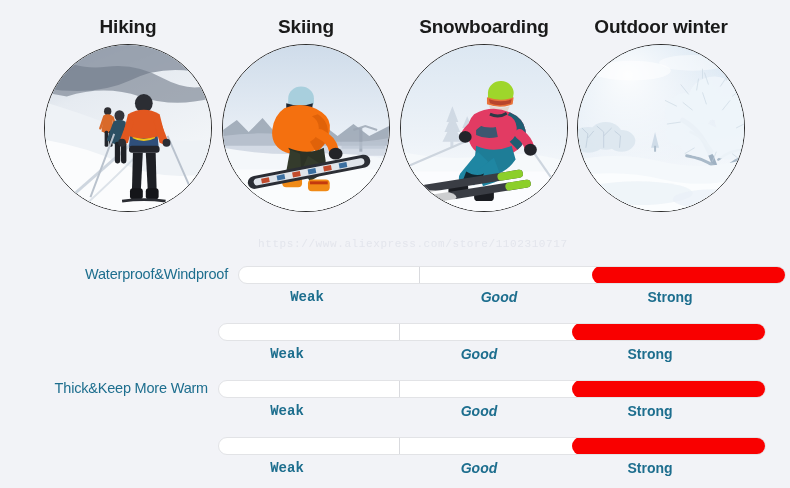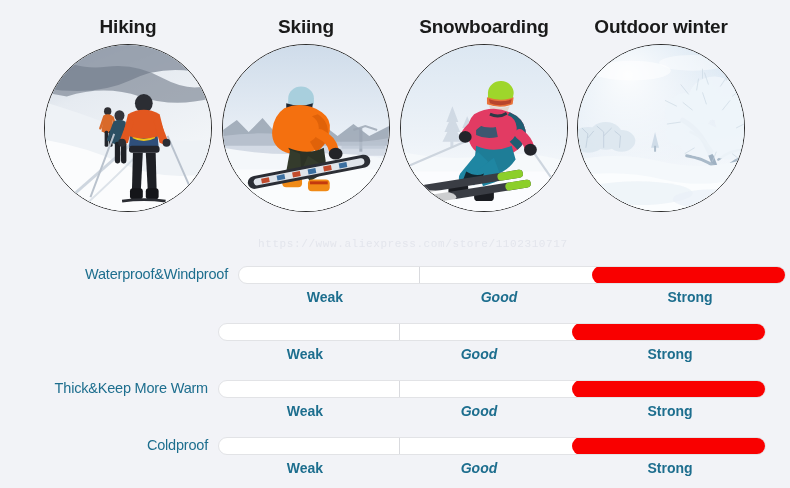--- a/index.html
+++ b/index.html
@@ -137,23 +137,23 @@
   .scale-item {
     position: absolute;
     top: 0;
     width: 120px;
     text-align: center;
     font-size: 14px;
     font-weight: bold;
     color: #1d6e8e;
     line-height: 20px;
   }
-  .scale-item-0 { left: 27px;  }
+  .scale-item-0 { left: 9px; font-family: Liberation Mono, monospace;  }
   .scale-item-1 { left: 201px; font-style: italic; }
-  .scale-item-2 { left: 392px; }
+  .scale-item-2 { left: 372px; }
 </style>
 </head>
 <body>
 
 <div class="categories">
 
   <div class="cat cat-0">
     <div class="cat-title">Hiking</div>
     <div class="circle">
       <svg viewBox="0 0 168 168" preserveAspectRatio="xMidYMid slice" aria-hidden="true">
@@ -460,21 +460,20 @@
       <div class="bar-fill"></div>
     </div>
     <div class="scale">
       <div class="scale-item scale-item-0">Weak</div>
       <div class="scale-item scale-item-1">Good</div>
       <div class="scale-item scale-item-2">Strong</div>
     </div>
   </div>
 
   <div class="rating-row">
-    <div class="rating-label">Coldproof</div>
     <div class="bar">
       <div class="bar-tick"></div>
       <div class="bar-fill"></div>
     </div>
     <div class="scale">
       <div class="scale-item scale-item-0">Weak</div>
       <div class="scale-item scale-item-1">Good</div>
       <div class="scale-item scale-item-2">Strong</div>
     </div>
   </div>

